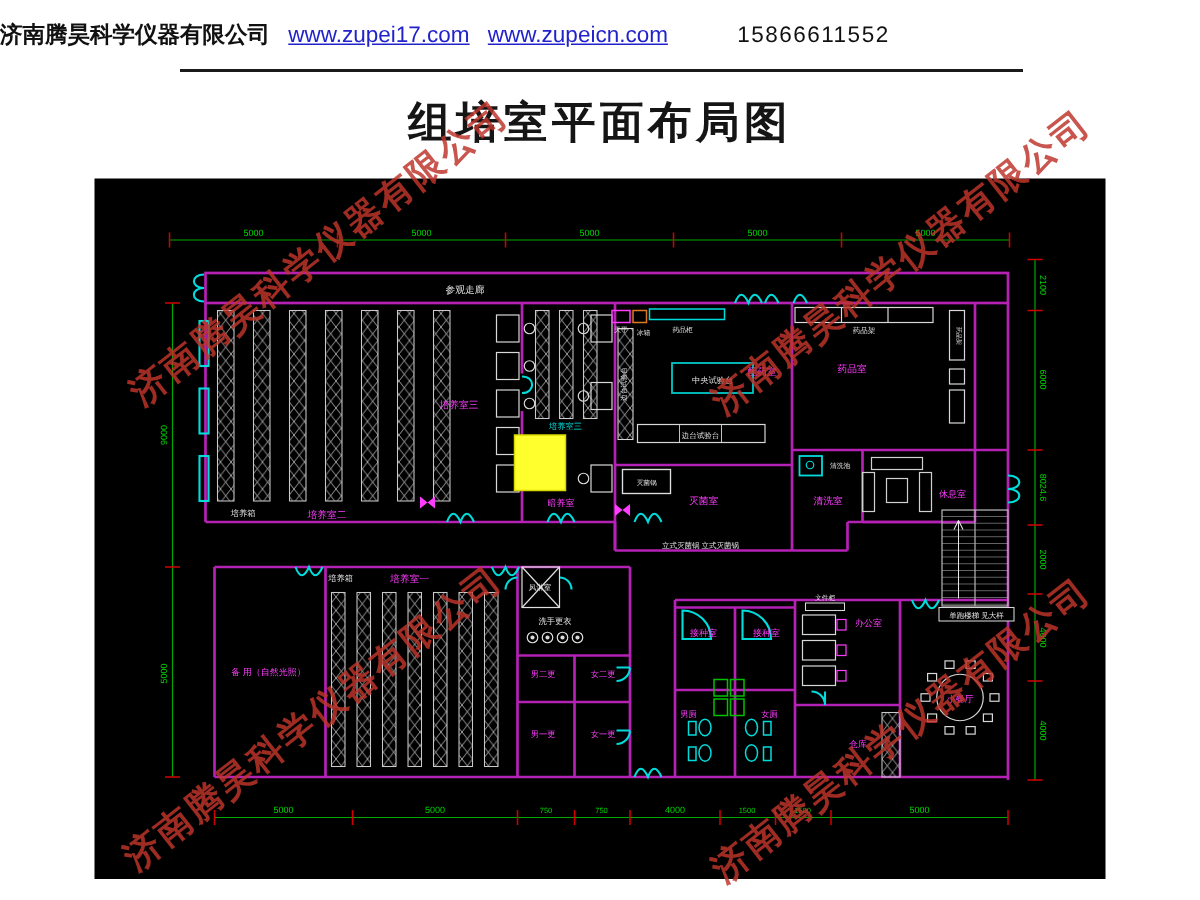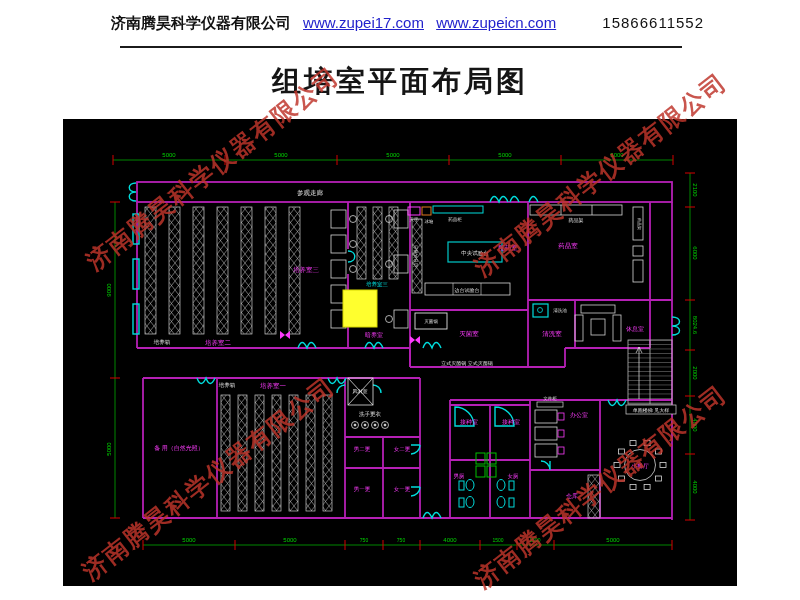--- a/index.html
+++ b/index.html
@@ -1,18 +1,18 @@
 <!DOCTYPE html>
 <html><head>
 <meta charset="utf-8">
 <style>
   html,body{margin:0;padding:0;}
   body{width:800px;height:600px;background:#ffffff;font-family:"Liberation Sans",sans-serif;position:relative;overflow:hidden;}
   .page{position:absolute;left:0;top:0;width:800px;height:600px;}
-  .hdr{position:absolute;left:0;top:14px;width:704px;text-align:right;font-size:15px;color:#111;white-space:nowrap;}
+  .hdr{position:absolute;left:0;top:14px;width:704px;text-align:left;font-size:15px;color:#111;white-space:nowrap;}
   .hdr .co{font-weight:bold;color:#111;}
   .hdr a{color:#2222cc;text-decoration:underline;margin-left:8px;cursor:pointer;}
   .hdr .ph{color:#111;margin-left:42px;letter-spacing:1px;}
   .rule{position:absolute;left:120px;top:46px;width:562px;height:2px;background:#1b1b1b;}
   .title{position:absolute;left:0;top:62px;width:800px;text-align:center;font-size:29px;font-weight:bold;color:#151515;letter-spacing:3px;}
   .plan{position:absolute;left:63px;top:119px;width:674px;height:467px;background:#000;}
   .wm{position:absolute;font-size:24px;font-weight:bold;letter-spacing:2px;white-space:nowrap;color:#bf352b;opacity:.83;transform:rotate(-38deg);transform-origin:0 0;z-index:12;pointer-events:none;}
   svg text{font-family:"Liberation Sans",sans-serif;}
   .lm{fill:#ff3cff;} .lc{fill:#00e0e0;} .lw{fill:#e3e3e3;} .lg{fill:#00d400;}
 </style>

